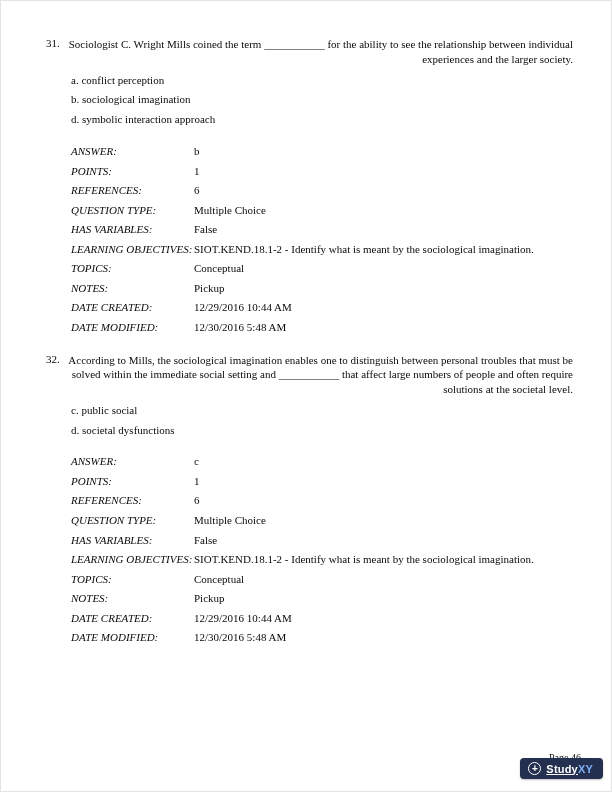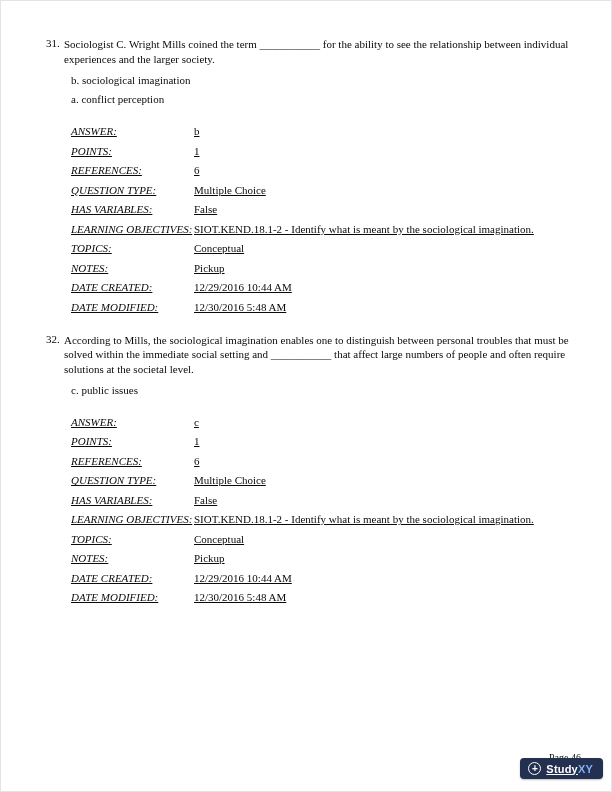--- a/index.html
+++ b/index.html
@@ -6,27 +6,27 @@
   .sheet {
     width:612px; height:792px; position:relative; margin:0 auto;
     background:#ffffff; border:1px solid #e3e3e3; box-sizing:border-box;
     font-family:"Liberation Serif", serif; font-size:11px; color:#0a0a0a;
     overflow:hidden;
   }
   .content { position:absolute; top:36px; left:45px; right:38px; }
 
   .question { position:relative; padding-left:18px; margin-bottom:8px; }
   .qnum { position:absolute; left:0; top:0; }
-  .qtext { line-height:1.32; }
+  .qtext { line-height:1.32;text-align:right; }
 
   .options { margin-top:4px; margin-left:7px; }
   .option { line-height:1.35; padding:2.5px 0; }
 
   .metadata { margin-top:12px; margin-left:7px; margin-bottom:16px; }
-  .meta-row { display:flex; line-height:1.32; padding:2.5px 0;text-decoration:underline; }
+  .meta-row { display:flex; line-height:1.32; padding:2.5px 0; }
   .meta-label { width:123px; flex-shrink:0; font-style:italic; }
   .meta-value { white-space:pre-wrap; }
 
   .page-label {
     position:absolute; right:30px; bottom:28px;
     font-size:10px; color:#111; z-index:1;
   }
   .brand-badge {
     position:absolute; right:8px; bottom:12px; z-index:2;
     background:#24304f; color:#ffffff; border-radius:4px;
@@ -45,22 +45,23 @@
 </head>
 <body>
 
 <div class="sheet">
   <div class="content">
 
     <div class="question">
       <span class="qnum">31.</span>
       <div class="qtext">Sociologist C. Wright Mills coined the term ___________ for the ability to see the relationship between individual experiences and the larger society.</div>
       <div class="options">
+        <div class="option">a. conflict perception</div>
         <div class="option">b. sociological imagination</div>
-        <div class="option">a. conflict perception</div>
+        <div class="option">d. symbolic interaction approach</div>
       </div>
       <div class="metadata">
         <div class="meta-row">
           <span class="meta-label">ANSWER:</span>
           <span class="meta-value">b</span>
         </div>
         <div class="meta-row">
           <span class="meta-label">POINTS:</span>
           <span class="meta-value">1</span>
         </div>
@@ -96,21 +97,22 @@
           <span class="meta-label">DATE MODIFIED:</span>
           <span class="meta-value">12/30/2016 5:48 AM</span>
         </div>
       </div>
     </div>
 
     <div class="question">
       <span class="qnum">32.</span>
       <div class="qtext">According to Mills, the sociological imagination enables one to distinguish between personal troubles that must be solved within the immediate social setting and ___________ that affect large numbers of people and often require solutions at the societal level.</div>
       <div class="options">
-        <div class="option">c. public issues</div>
+        <div class="option">c. public social</div>
+        <div class="option">d. societal dysfunctions</div>
       </div>
       <div class="metadata">
         <div class="meta-row">
           <span class="meta-label">ANSWER:</span>
           <span class="meta-value">c</span>
         </div>
         <div class="meta-row">
           <span class="meta-label">POINTS:</span>
           <span class="meta-value">1</span>
         </div>

